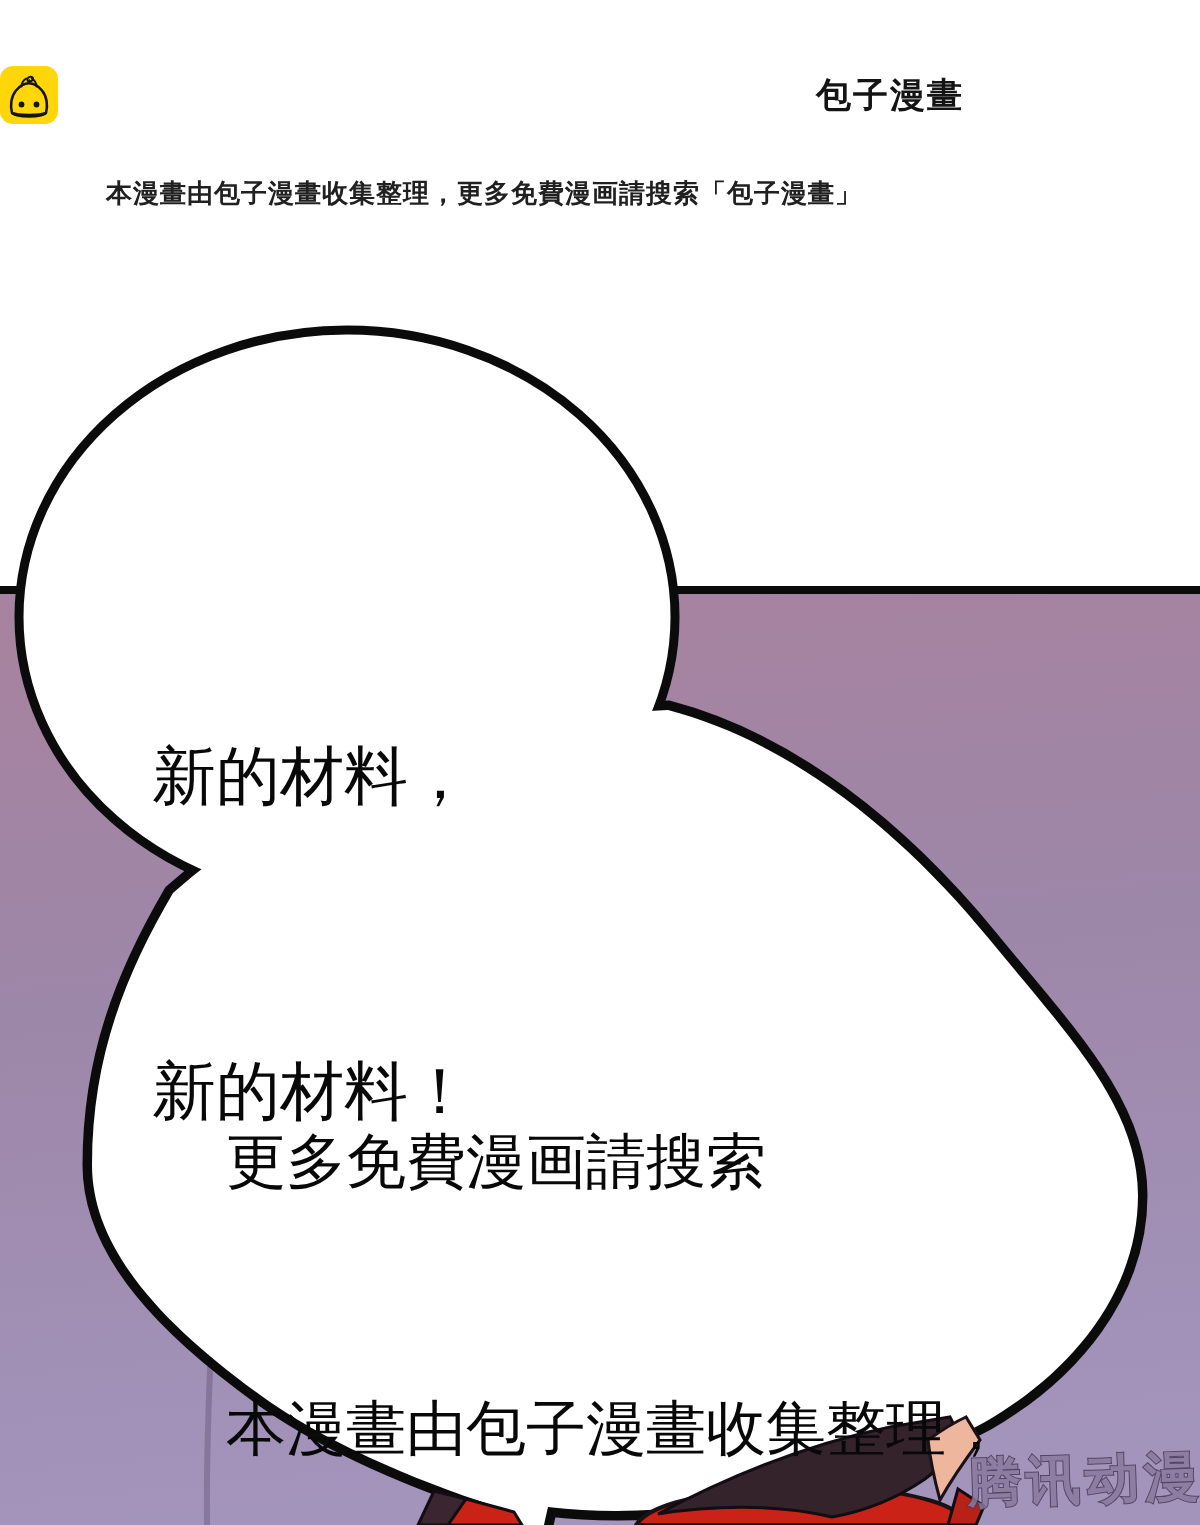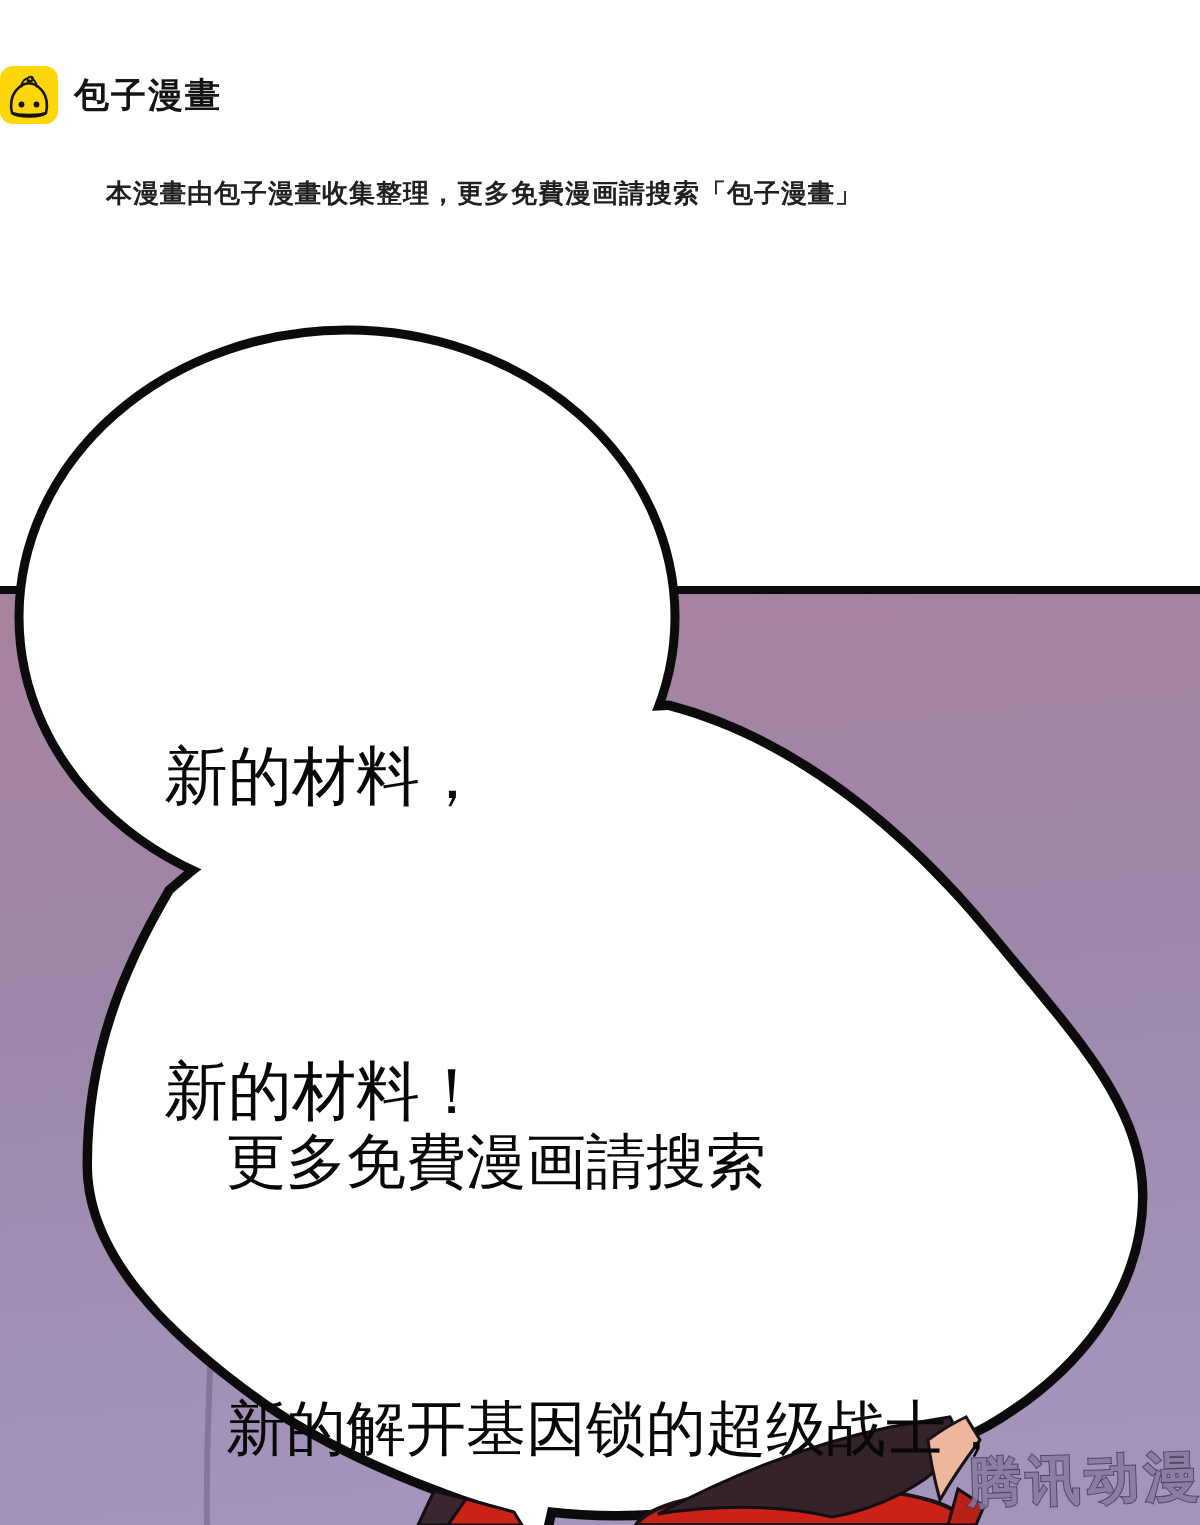--- a/index.html
+++ b/index.html
@@ -9,37 +9,37 @@
     height: 1525px;
     overflow: hidden;
     background: #ffffff;
     font-family: "DejaVu Sans", "Liberation Sans", sans-serif;
   }
   .scene-svg { position: absolute; left: 0; top: 0; z-index: 1; }
 
   
   .logo-row {
     position: absolute; top: 66px; left: 0; width: 964px;
-    display: flex; align-items: center; justify-content: flex-start; gap: 16px;
+    display: flex; align-items: center; justify-content: space-between; gap: 16px;
     z-index: 3;
   }
   .logo-icon { width: 58px; height: 58px; display: block; }
   .logo-text {
     font-size: 35px; font-weight: 800; color: #141414; letter-spacing: 2px;
     white-space: nowrap;
   }
   .tagline {
     position: absolute; top: 176px; left: 0; width: 968px;
     text-align: center; font-size: 26px; font-weight: 700; color: #202020;
     letter-spacing: 1px; z-index: 3; white-space: nowrap;
   }
 
   
   .speech { position: absolute; z-index: 2; color: #080808; white-space: pre; }
-  .speech-1 { left: 164px; top: 514px; font-size: 64px; line-height: 105px; font-weight: 500; }
+  .speech-1 { left: 152px; top: 514px; font-size: 64px; line-height: 105px; font-weight: 500; }
   .speech-2 { left: 226px; top: 939px; font-size: 60px; line-height: 89px; font-weight: 500; }
 
   
   .wm-text {
     font-family: "DejaVu Sans", "Liberation Sans", sans-serif;
     font-weight: bold;
     paint-order: stroke fill;
   }
 </style>
 </head>
@@ -121,19 +121,19 @@
     </g>
   </svg>
 
   <div class="speech speech-1">
     <div>新的材料，</div>
     <div>新的材料！</div>
   </div>
 
   <div class="speech speech-2">
     <div>更多免費漫画請搜索</div>
-    <div>新的解开基因锁的超级战士，</div>
+    <div>本漫畫由包子漫畫收集整理，</div>
     
     
     
   </div>
 
 </div>
 
 </body></html>

